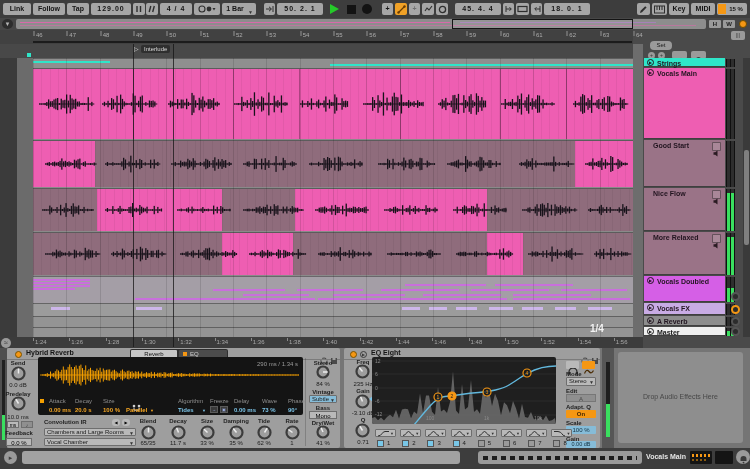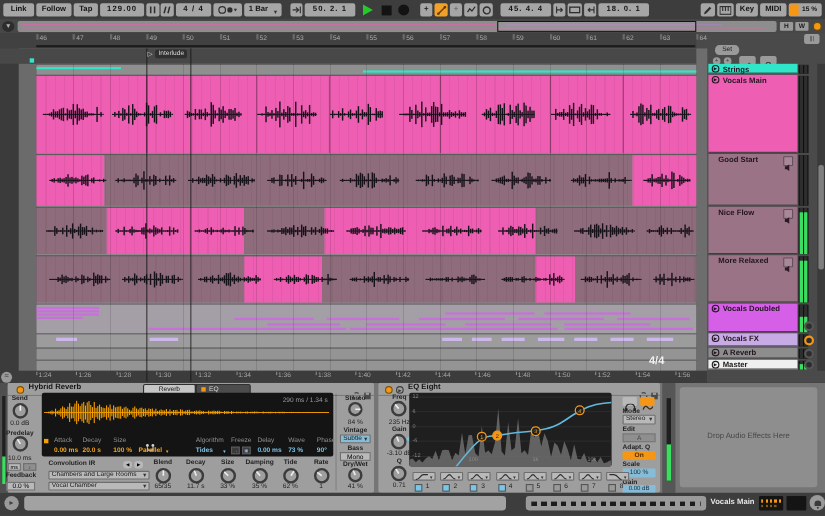--- a/index.html
+++ b/index.html
@@ -98,21 +98,21 @@
       <div class="abs" style="left:436px;top:0;width:181px;height:10px;border:1px solid #141414;background:rgba(255,255,255,.08)"></div>
     </div>
     <div class="abs" style="left:709px;top:2px;width:12px;height:8px;background:#9a9a9a;border-radius:1px;font-size:6px;line-height:8px;text-align:center;font-weight:bold;color:#1a1a1a">H</div>
     <div class="abs" style="left:723px;top:2px;width:12px;height:8px;background:#9a9a9a;border-radius:1px;font-size:6px;line-height:8px;text-align:center;font-weight:bold;color:#1a1a1a">W</div>
     <div class="abs" style="left:739px;top:2px;width:8px;height:8px;border-radius:50%;background:#f59714;border:1px solid #6b4a00"></div>
   </div>
 
   <div class="abs" style="left:134px;top:45px;font-size:6px;color:#d8d8d8;z-index:12">▷</div>
   <div class="abs" style="left:141px;top:45px;height:8px;line-height:8px;padding:0 3px;background:#2f2f2f;border-radius:2px;color:#d8d8d8;font-size:6px;z-index:12">Interlude</div>
   <div class="abs" style="left:650px;top:41px;width:22px;height:9px;line-height:9px;background:#9a9a9a;border-radius:4px;font-size:6px;text-align:center;color:#1a1a1a;z-index:12">Set</div>
-  <div class="abs" style="left:590px;top:323px;font-size:10px;font-weight:bold;color:#f2f2f2;z-index:12">4/4</div>
+  <div class="abs" style="left:590px;top:323px;font-size:10px;font-weight:bold;color:#f2f2f2;z-index:12">1/4</div>
 
   <div class="abs" style="left:0;top:347px;width:750px;height:101px;background:#757575;border-top:1px solid #2a2a2a"></div>
   <div class="abs" style="left:0;top:347px;width:7px;height:101px;background:#4f4f4f">
     <div class="abs" style="left:2px;top:13px;width:3px;height:80px;background:#202020"></div>
     <div class="abs" style="left:2px;top:68px;width:3px;height:25px;background:#3adf5f"></div>
   </div>
 
   <div class="abs" style="left:7px;top:348px;width:333px;height:100px;background:#9e9e9e;border-radius:2px"></div>
   <div class="abs" style="left:7px;top:359px;width:333px;height:1px;background:rgba(0,0,0,.22)"></div>
   <div class="abs" style="left:15px;top:351px;width:7px;height:7px;border-radius:50%;background:#f59714;border:1px solid #7a5200"></div>

